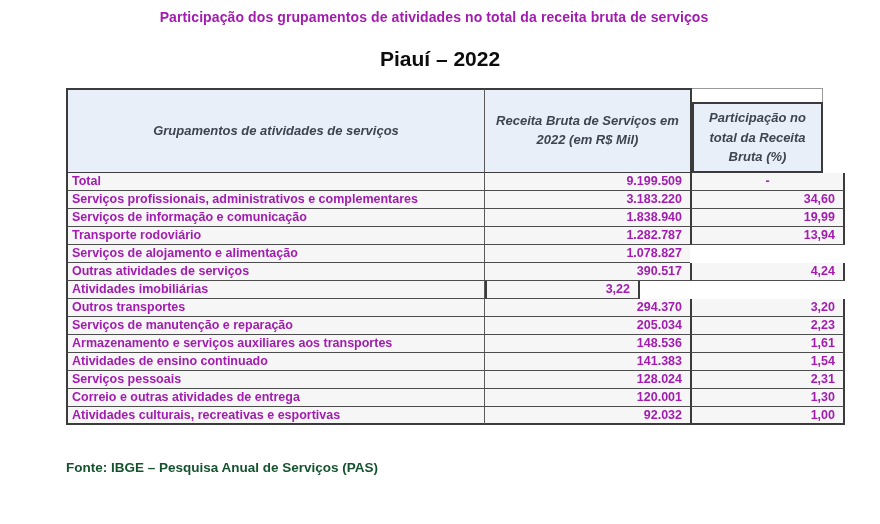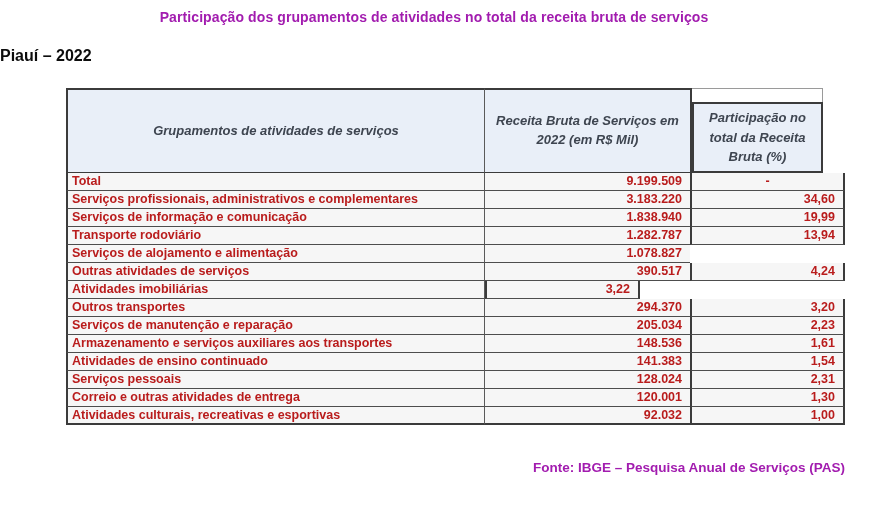--- a/index.html
+++ b/index.html
@@ -8,21 +8,21 @@
     background:#ffffff; font-family:"Liberation Sans", sans-serif;
     overflow:hidden;
   }
   .title {
     position:absolute; top:9px; left:0; width:868px;
     text-align:center; font-size:14px; font-weight:bold; color:#a21caf;
     letter-spacing:0.1px;
   }
   .subtitle {
     position:absolute; top:47px; left:0; width:880px;
-    font-size:16px; font-weight:bold; color:#0d0d0d;
+    text-align:center; font-size:21px; font-weight:bold; color:#0d0d0d;
   }
   .tbl { position:absolute; left:66px; top:88px; width:779px; }
   .thead { display:flex; height:85px;font-style:italic; }
   .hcell {
     box-sizing:border-box; background:#e9eff8; color:#3e4550;
     font-weight:bold; font-size:13px; text-align:center;
     display:flex; align-items:center; justify-content:center;
     line-height:1.45;
   }
   .h1 {
@@ -41,21 +41,21 @@
   .hspacer {
     height:14px; background:#ffffff; box-sizing:border-box;
     border-top:1px solid #9a9a9a; border-right:1px solid #9a9a9a;
   }
   .h3 {
     flex:1; padding:0 10px; box-sizing:border-box;
     border:2px solid #3b3b3b; line-height:1.5;
   }
   .tbody .row { display:flex; height:18px; }
   .cell {
-    box-sizing:border-box; background:#f6f6f6; color:#b91c1c;
+    box-sizing:border-box; background:#f6f6f6; color:#a21caf;
     font-weight:bold; font-size:12.5px; line-height:16px;
     white-space:nowrap; overflow:hidden;
   }
   .c1 {
     width:419px; padding-left:4px;
     border-left:2px solid #3b3b3b; border-right:1px solid #5a5a5a;
     border-bottom:1px solid #4d4d4d;
   }
   .c2 {
     width:205px; text-align:right; padding-right:8px;
@@ -63,21 +63,21 @@
   }
   .c3 {
     width:155px; text-align:right; padding-right:8px;
     border-left:2px solid #3b3b3b; border-right:2px solid #3b3b3b;
     border-bottom:1px solid #4d4d4d;
   }
   .c3.dash { text-align:center; padding-right:0; }
   .tbody .row:last-child .cell { border-bottom:2px solid #3b3b3b; }
   .source {
     position:absolute; top:460px; left:66px; width:779px;
-    text-align:right; font-size:13.5px; font-weight:bold; color:#a21caf;
+    text-align:left; font-size:13.5px; font-weight:bold; color:#14532d;
   }
 </style>
 </head>
 <body>
 
 <div class="page">
   <div class="title">Participação dos grupamentos de atividades no total da receita bruta de serviços</div>
   <div class="subtitle">Piauí – 2022</div>
 
   <div class="tbl">

